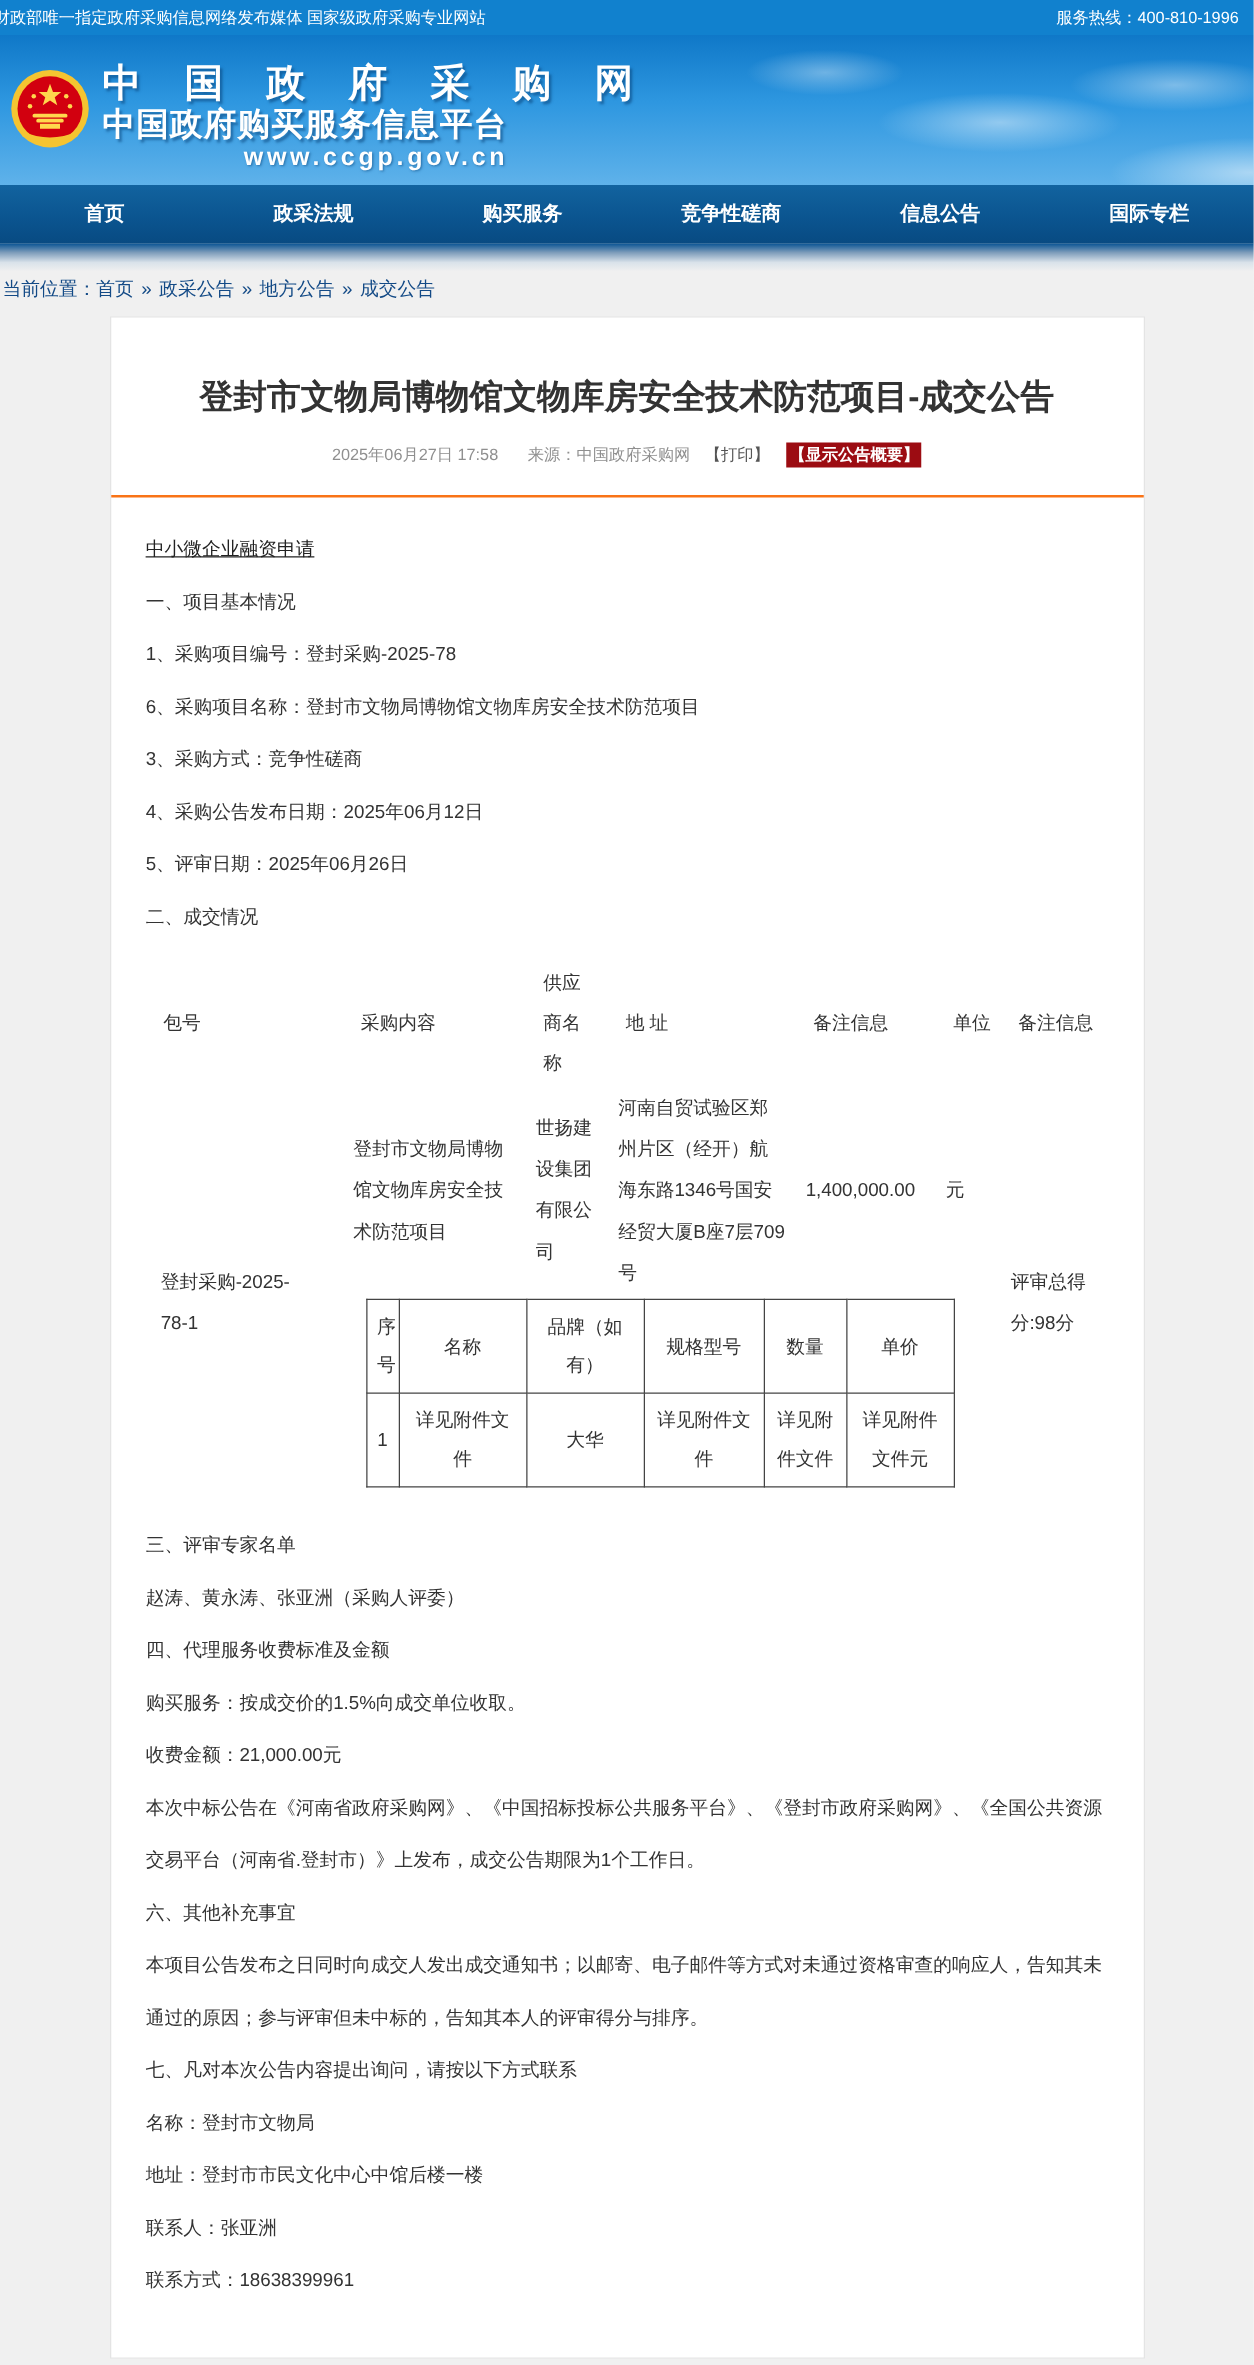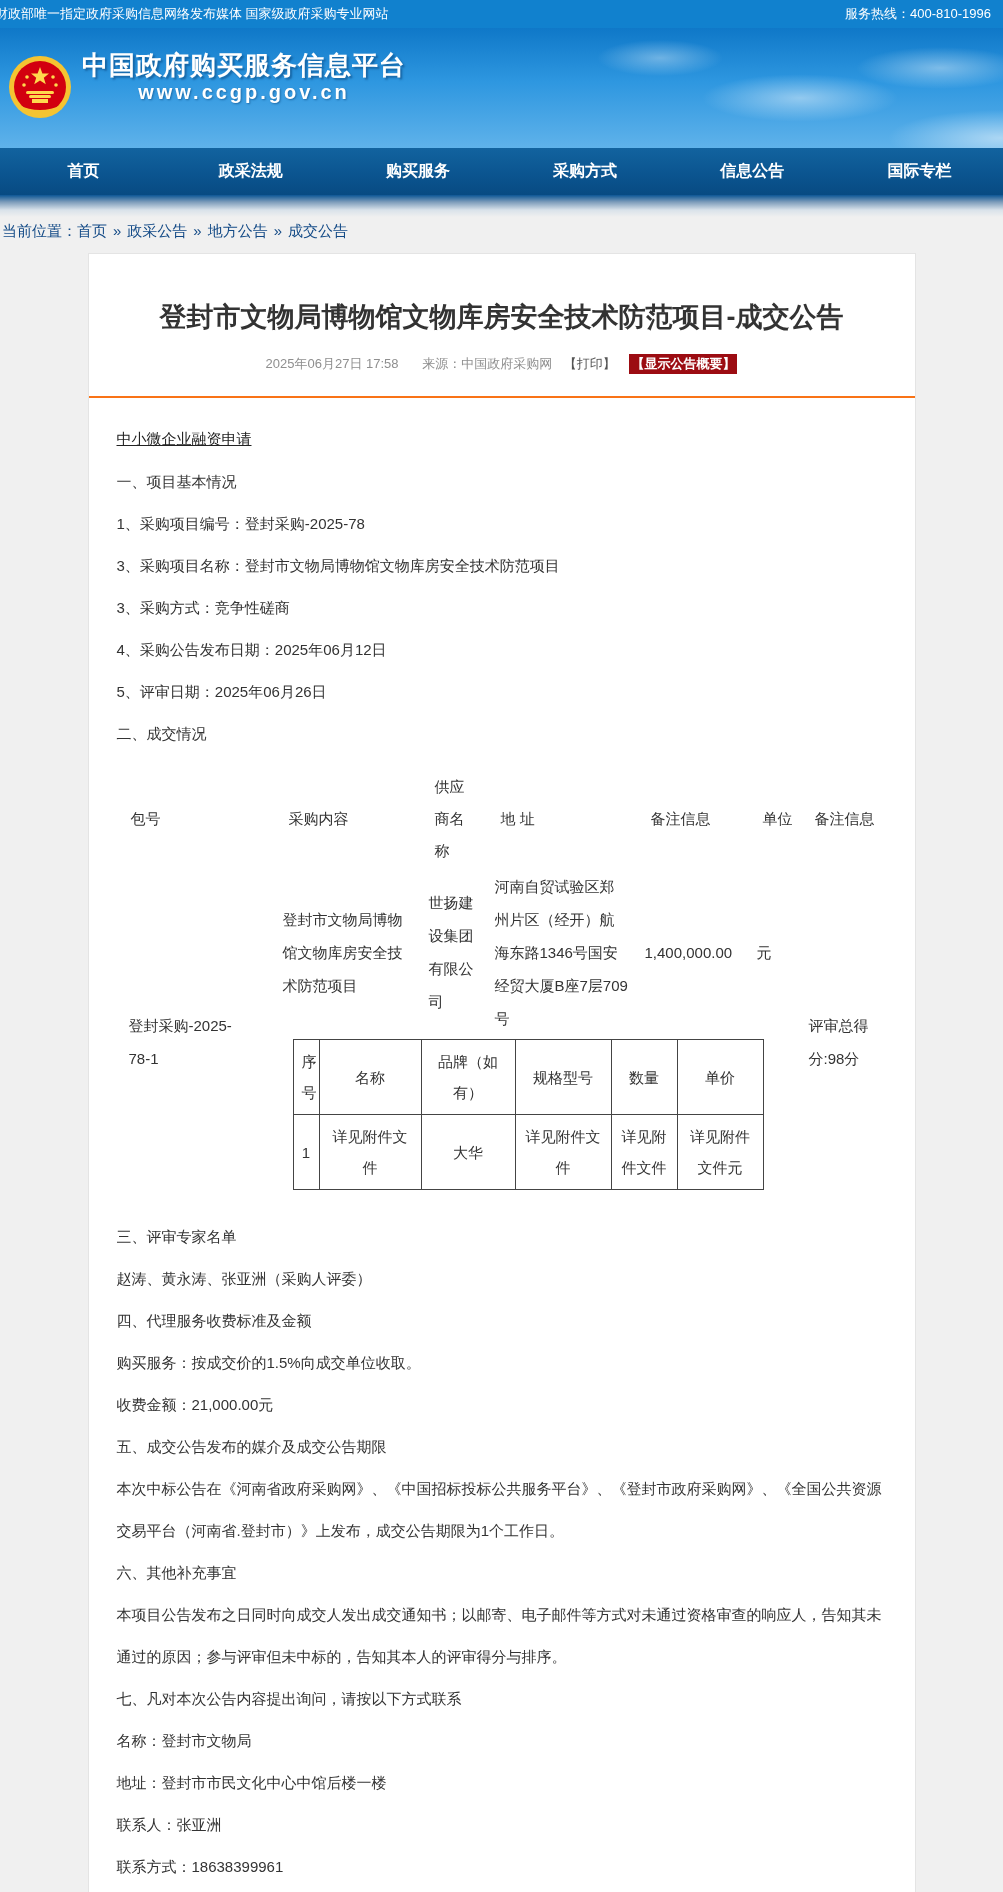--- a/index.html
+++ b/index.html
@@ -92,30 +92,31 @@
     <circle cx="19" cy="22" r="1.8" fill="#ffd84d"></circle>
       <circle cx="45" cy="22" r="1.8" fill="#ffd84d"></circle>
     <circle cx="16" cy="30" r="1.8" fill="#ffd84d"></circle>
       <circle cx="48" cy="30" r="1.8" fill="#ffd84d"></circle>
     <rect x="18" y="36" width="28" height="3" rx="1.5" fill="#ffd84d"></rect>
     <rect x="21" y="40" width="22" height="3" rx="1.5" fill="#ffd84d"></rect>
     <rect x="24" y="44" width="16" height="4" fill="#ffd84d"></rect>
     <path d="M10 50 Q32 60 54 50 L54 54 Q32 64 10 54 Z" fill="#f5c431"></path>
   </svg>
   <div class="banner-text">
+    <div class="site-name">中 国 政 府 采 购 网</div>
     <div class="site-sub">中国政府购买服务信息平台</div>
     <div class="site-url">www.ccgp.gov.cn</div>
   </div>
 </div>
 
 <div class="nav" id="nav">
     <div class="nav-item">首页</div>
     <div class="nav-item">政采法规</div>
     <div class="nav-item">购买服务</div>
-    <div class="nav-item">采购方式</div>
+    <div class="nav-item">竞争性磋商</div>
     <div class="nav-item">信息公告</div>
     <div class="nav-item">国际专栏</div>
   </div>
 
 <div class="crumb-zone">
   <div class="crumb" id="crumb"><span>当前位置：</span><a>首页</a><span class="sep">»</span><a>政采公告</a><span class="sep">»</span><a>地方公告</a><span class="sep">»</span><a>成交公告</a></div>
 </div>
 
 <div class="panel">
 
@@ -127,21 +128,21 @@
       <span class="print">【打印】</span>
       <span class="badge">【显示公告概要】</span>
     </div>
   </div>
 
   <a class="finance">中小微企业融资申请</a>
 
   <div class="bodytext" id="body1">
       <p>一、项目基本情况</p>
       <p>1、采购项目编号：登封采购-2025-78</p>
-      <p>3、采购项目名称：登封市文物局博物馆文物库房安全技术防范项目</p>
+      <p>6、采购项目名称：登封市文物局博物馆文物库房安全技术防范项目</p>
       <p>3、采购方式：竞争性磋商</p>
       <p>4、采购公告发布日期：2025年06月12日</p>
       <p>5、评审日期：2025年06月26日</p>
       <p>二、成交情况</p>
     </div>
 
   
   <div class="otable" id="otable">
       <div class="ohead">包号</div>
       <div class="ohead">采购内容</div>
@@ -191,21 +192,20 @@
       </table>
     </div>
   </div>
 
   <div class="bodytext" id="body2">
       <p>三、评审专家名单</p>
       <p>赵涛、黄永涛、张亚洲（采购人评委）</p>
       <p>四、代理服务收费标准及金额</p>
       <p>购买服务：按成交价的1.5%向成交单位收取。</p>
       <p>收费金额：21,000.00元</p>
-      <p>五、成交公告发布的媒介及成交公告期限</p>
       <p>本次中标公告在《河南省政府采购网》、《中国招标投标公共服务平台》、《登封市政府采购网》、《全国公共资源交易平台（河南省.登封市）》上发布，成交公告期限为1个工作日。</p>
       <p>六、其他补充事宜</p>
       <p>本项目公告发布之日同时向成交人发出成交通知书；以邮寄、电子邮件等方式对未通过资格审查的响应人，告知其未通过的原因；参与评审但未中标的，告知其本人的评审得分与排序。</p>
       <p>七、凡对本次公告内容提出询问，请按以下方式联系</p>
       <p>名称：登封市文物局</p>
       <p>地址：登封市市民文化中心中馆后楼一楼</p>
       <p>联系人：张亚洲</p>
       <p>联系方式：18638399961</p>
     </div>
 

